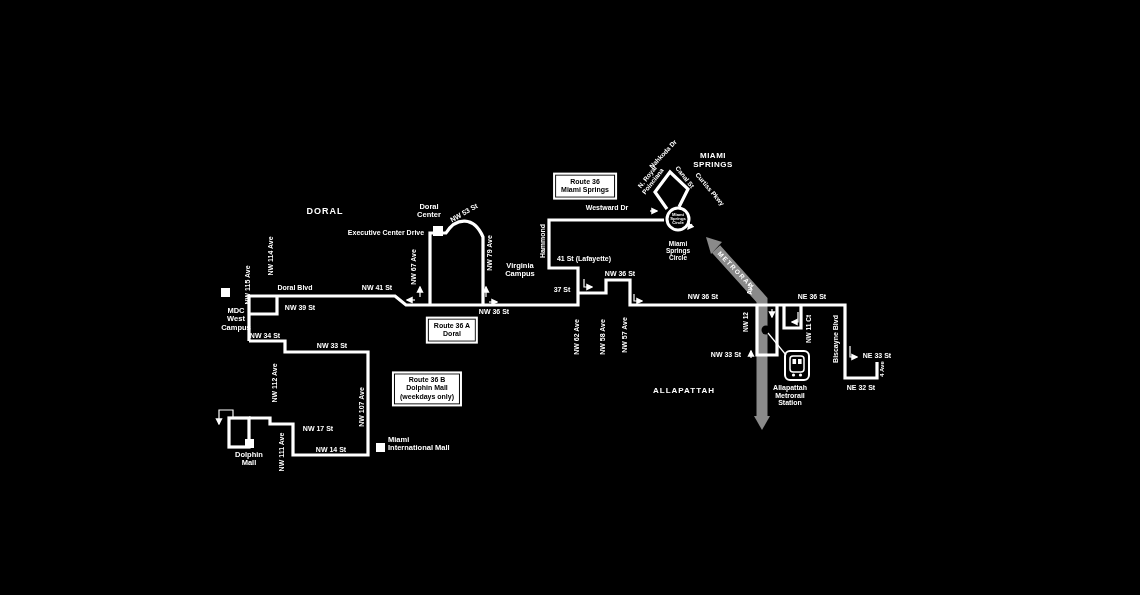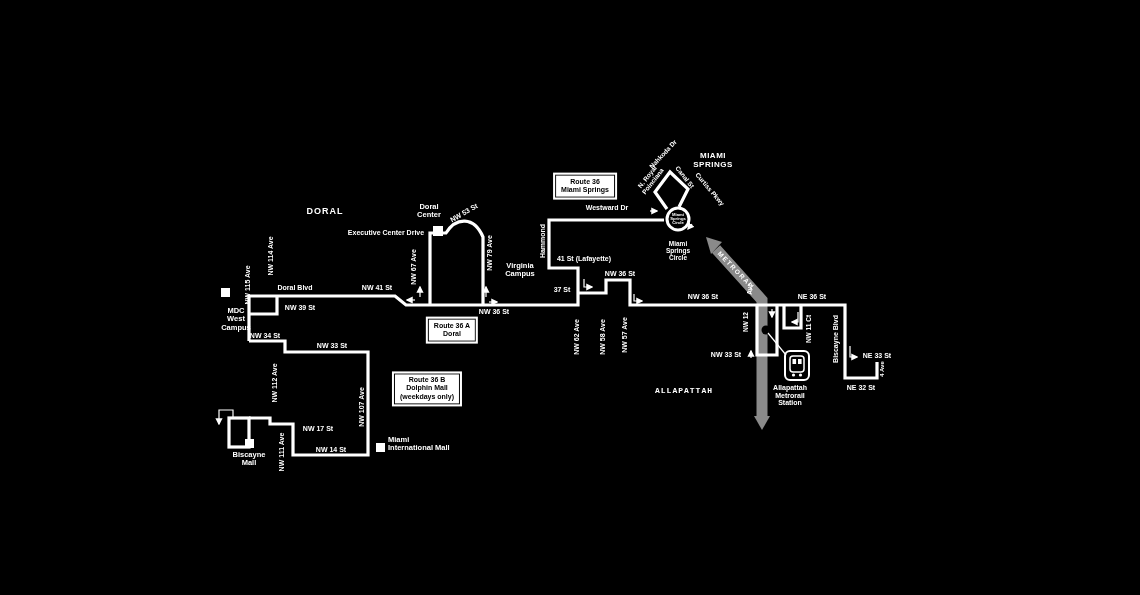--- a/index.html
+++ b/index.html
@@ -79,42 +79,42 @@
         <circle cx="800.5" cy="375" r="1.6" fill="#fff" stroke="none"></circle>
       </g>
     </g>
   </svg>
 
   <div class="lbl area" style="left:325px;top:212px;font-size:9px;">DORAL</div>
   <div class="lbl area" style="left:713px;top:161px;letter-spacing:0.5px;">MIAMI
 SPRINGS</div>
   <div class="lbl" style="left:520px;top:270px;font-size:7.5px;">Virginia
 Campus</div>
-  <div class="lbl area" style="left:684px;top:391px;font-family:Liberation Mono, monospace;">ALLAPATTAH</div>
+  <div class="lbl area" style="left:684px;top:391px;">ALLAPATTAH</div>
 
   <div class="rbox" style="left:585px;top:186px;">
     <div>Route 36</div>
     <div>Miami Springs</div>
   </div>
   <div class="rbox" style="left:452px;top:330px;">
     <div>Route 36 A</div>
     <div>Doral</div>
   </div>
   <div class="rbox" style="left:427px;top:389px;">
     <div>Route 36 B</div>
     <div>Dolphin Mall</div>
     <div>(weekdays only)</div>
   </div>
 
   <div class="lbl" style="left:226px;top:319px;font-size:7.5px;margin-left:10px;">MDC
 West
 Campus</div>
   <div class="lbl" style="left:429px;top:211px;font-size:7.5px;">Doral
 Center</div>
-  <div class="lbl" style="left:249px;top:459px;font-size:7.5px;">Biscayne
+  <div class="lbl" style="left:249px;top:459px;font-size:7.5px;">Dolphin
 Mall</div>
   <div class="lbl" style="left:388px;top:444px;transform:translate(0,-50%);text-align:left;font-size:7.5px;">Miami
 International Mall</div>
   <div class="lbl" style="left:678px;top:219px;font-size:4.2px;line-height:1;">Miami
 Springs
 Circle</div>
   <div class="lbl" style="left:678px;top:251px;font-size:6.5px;">Miami
 Springs
 Circle</div>
   <div class="lbl" style="left:790px;top:396px;">Allapattah

